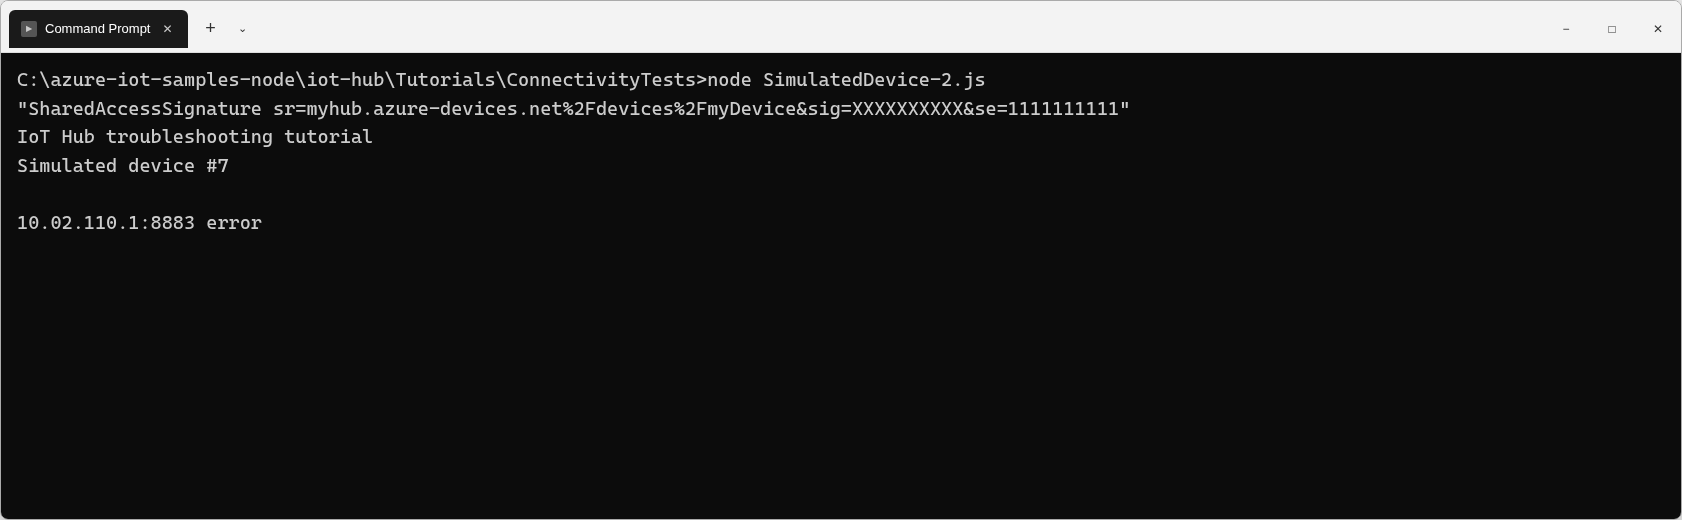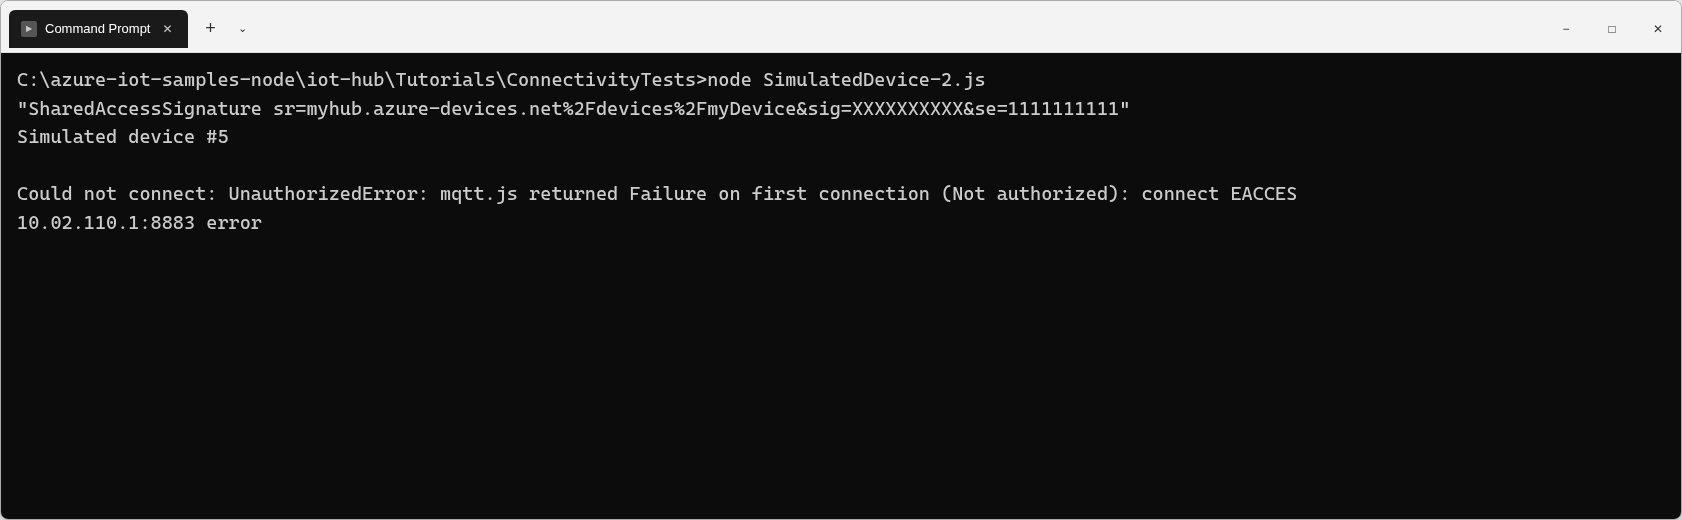--- a/index.html
+++ b/index.html
@@ -189,20 +189,20 @@
     <div class="window-controls">
       <div class="win-btn">−</div>
       <div class="win-btn">□</div>
       <div class="win-btn close">✕</div>
     </div>
   </div>
 
   <div class="terminal-body">
     <span class="terminal-line">C:\azure-iot-samples-node\iot-hub\Tutorials\ConnectivityTests&gt;node SimulatedDevice-2.js</span>
     <span class="terminal-line">"SharedAccessSignature sr=myhub.azure-devices.net%2Fdevices%2FmyDevice&amp;sig=XXXXXXXXXX&amp;se=1111111111"</span>
-    <span class="terminal-line">Simulated device #5</span>
+    <span class="terminal-line">IoT Hub troubleshooting tutorial</span>
+    <span class="terminal-line">Simulated device #7</span>
     <span class="terminal-line empty"></span>
-    <span class="terminal-line">Could not connect: UnauthorizedError: mqtt.js returned Failure on first connection (Not authorized): connect EACCES</span>
     <span class="terminal-line">10.02.110.1:8883 error</span>
     <span class="terminal-line empty"></span>
   </div>
 
 </div>
 
 </body></html>

